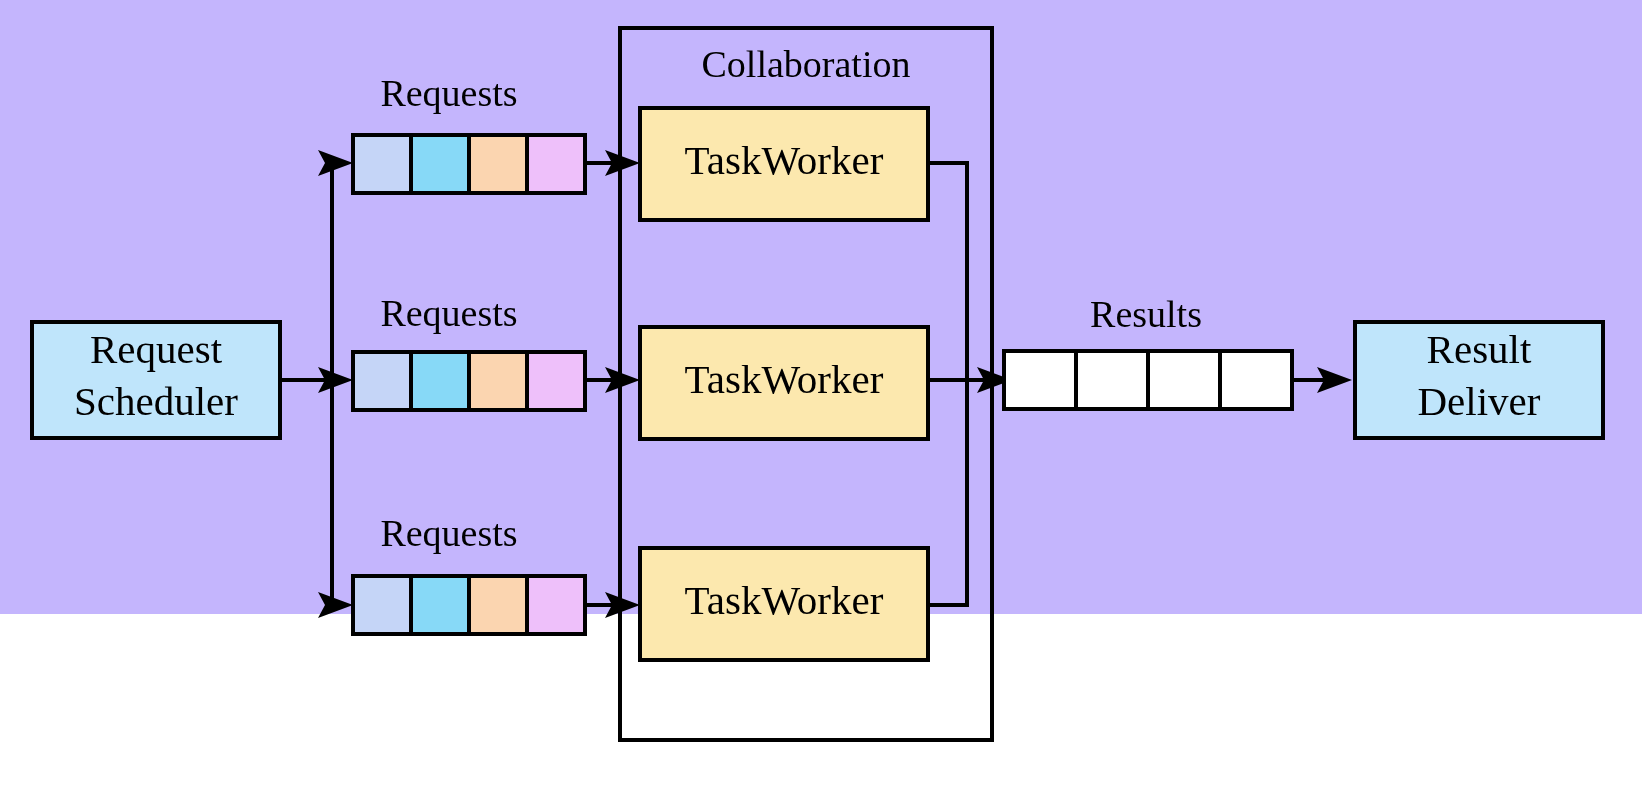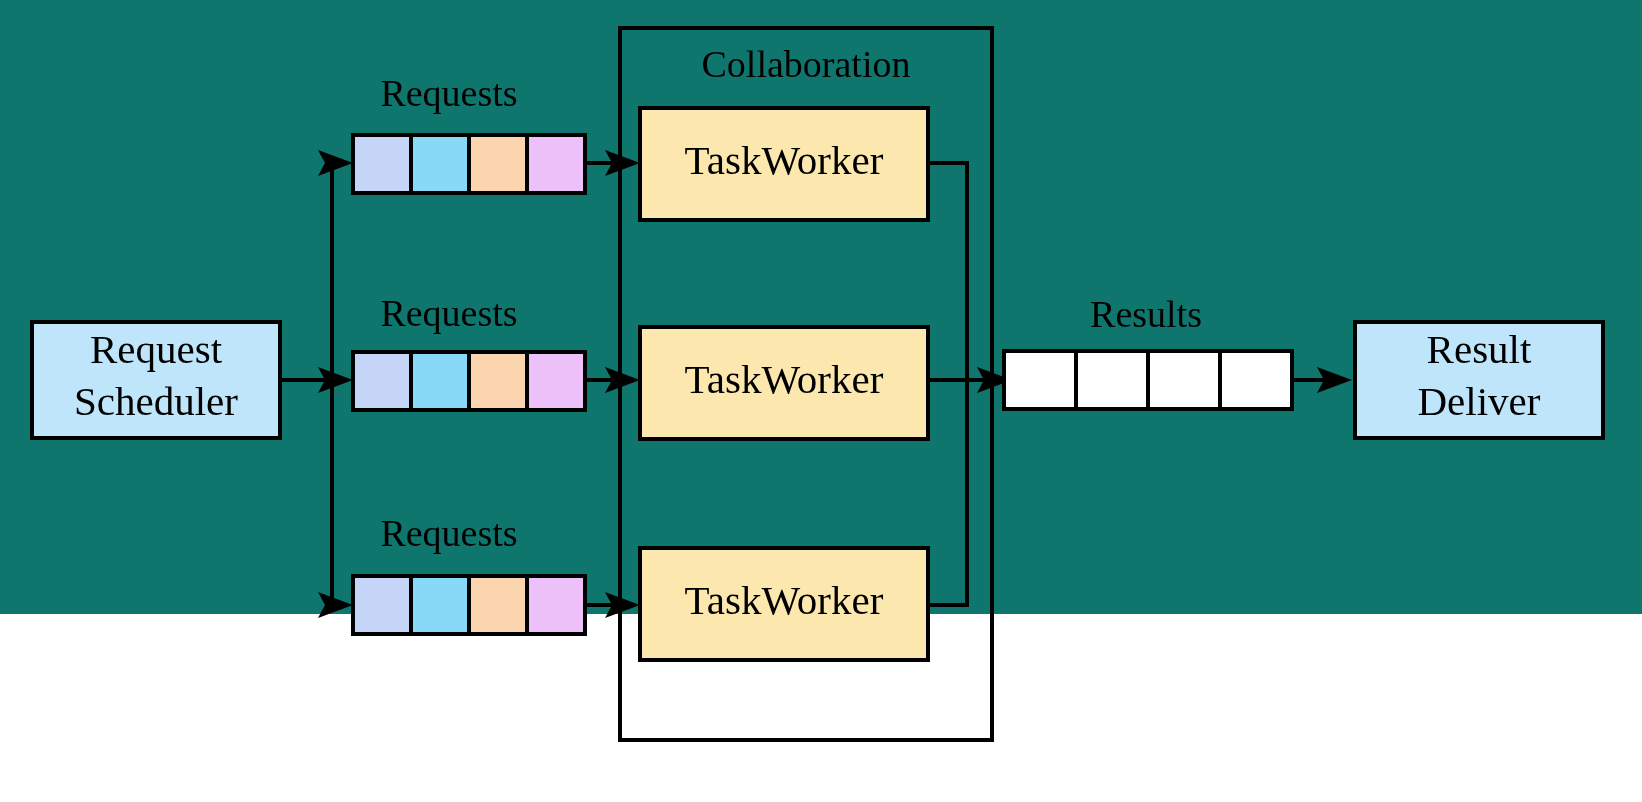--- a/index.html
+++ b/index.html
@@ -10,21 +10,21 @@
   body {
     width: 1642px;
     height: 802px;
     overflow: hidden;
     font-family: "Liberation Serif", "DejaVu Serif", serif;
   }
   #diagram-root {
     position: relative;
     width: 1642px;
     height: 614px;
-    background: #0f766e;
+    background: #c4b5fd;
   }
   svg#diagram {
     display: block;
     width: 1642px;
     height: 802px;
   }
   text {
     font-family: "Liberation Serif", "DejaVu Serif", serif;
     fill: #000000;
   }

